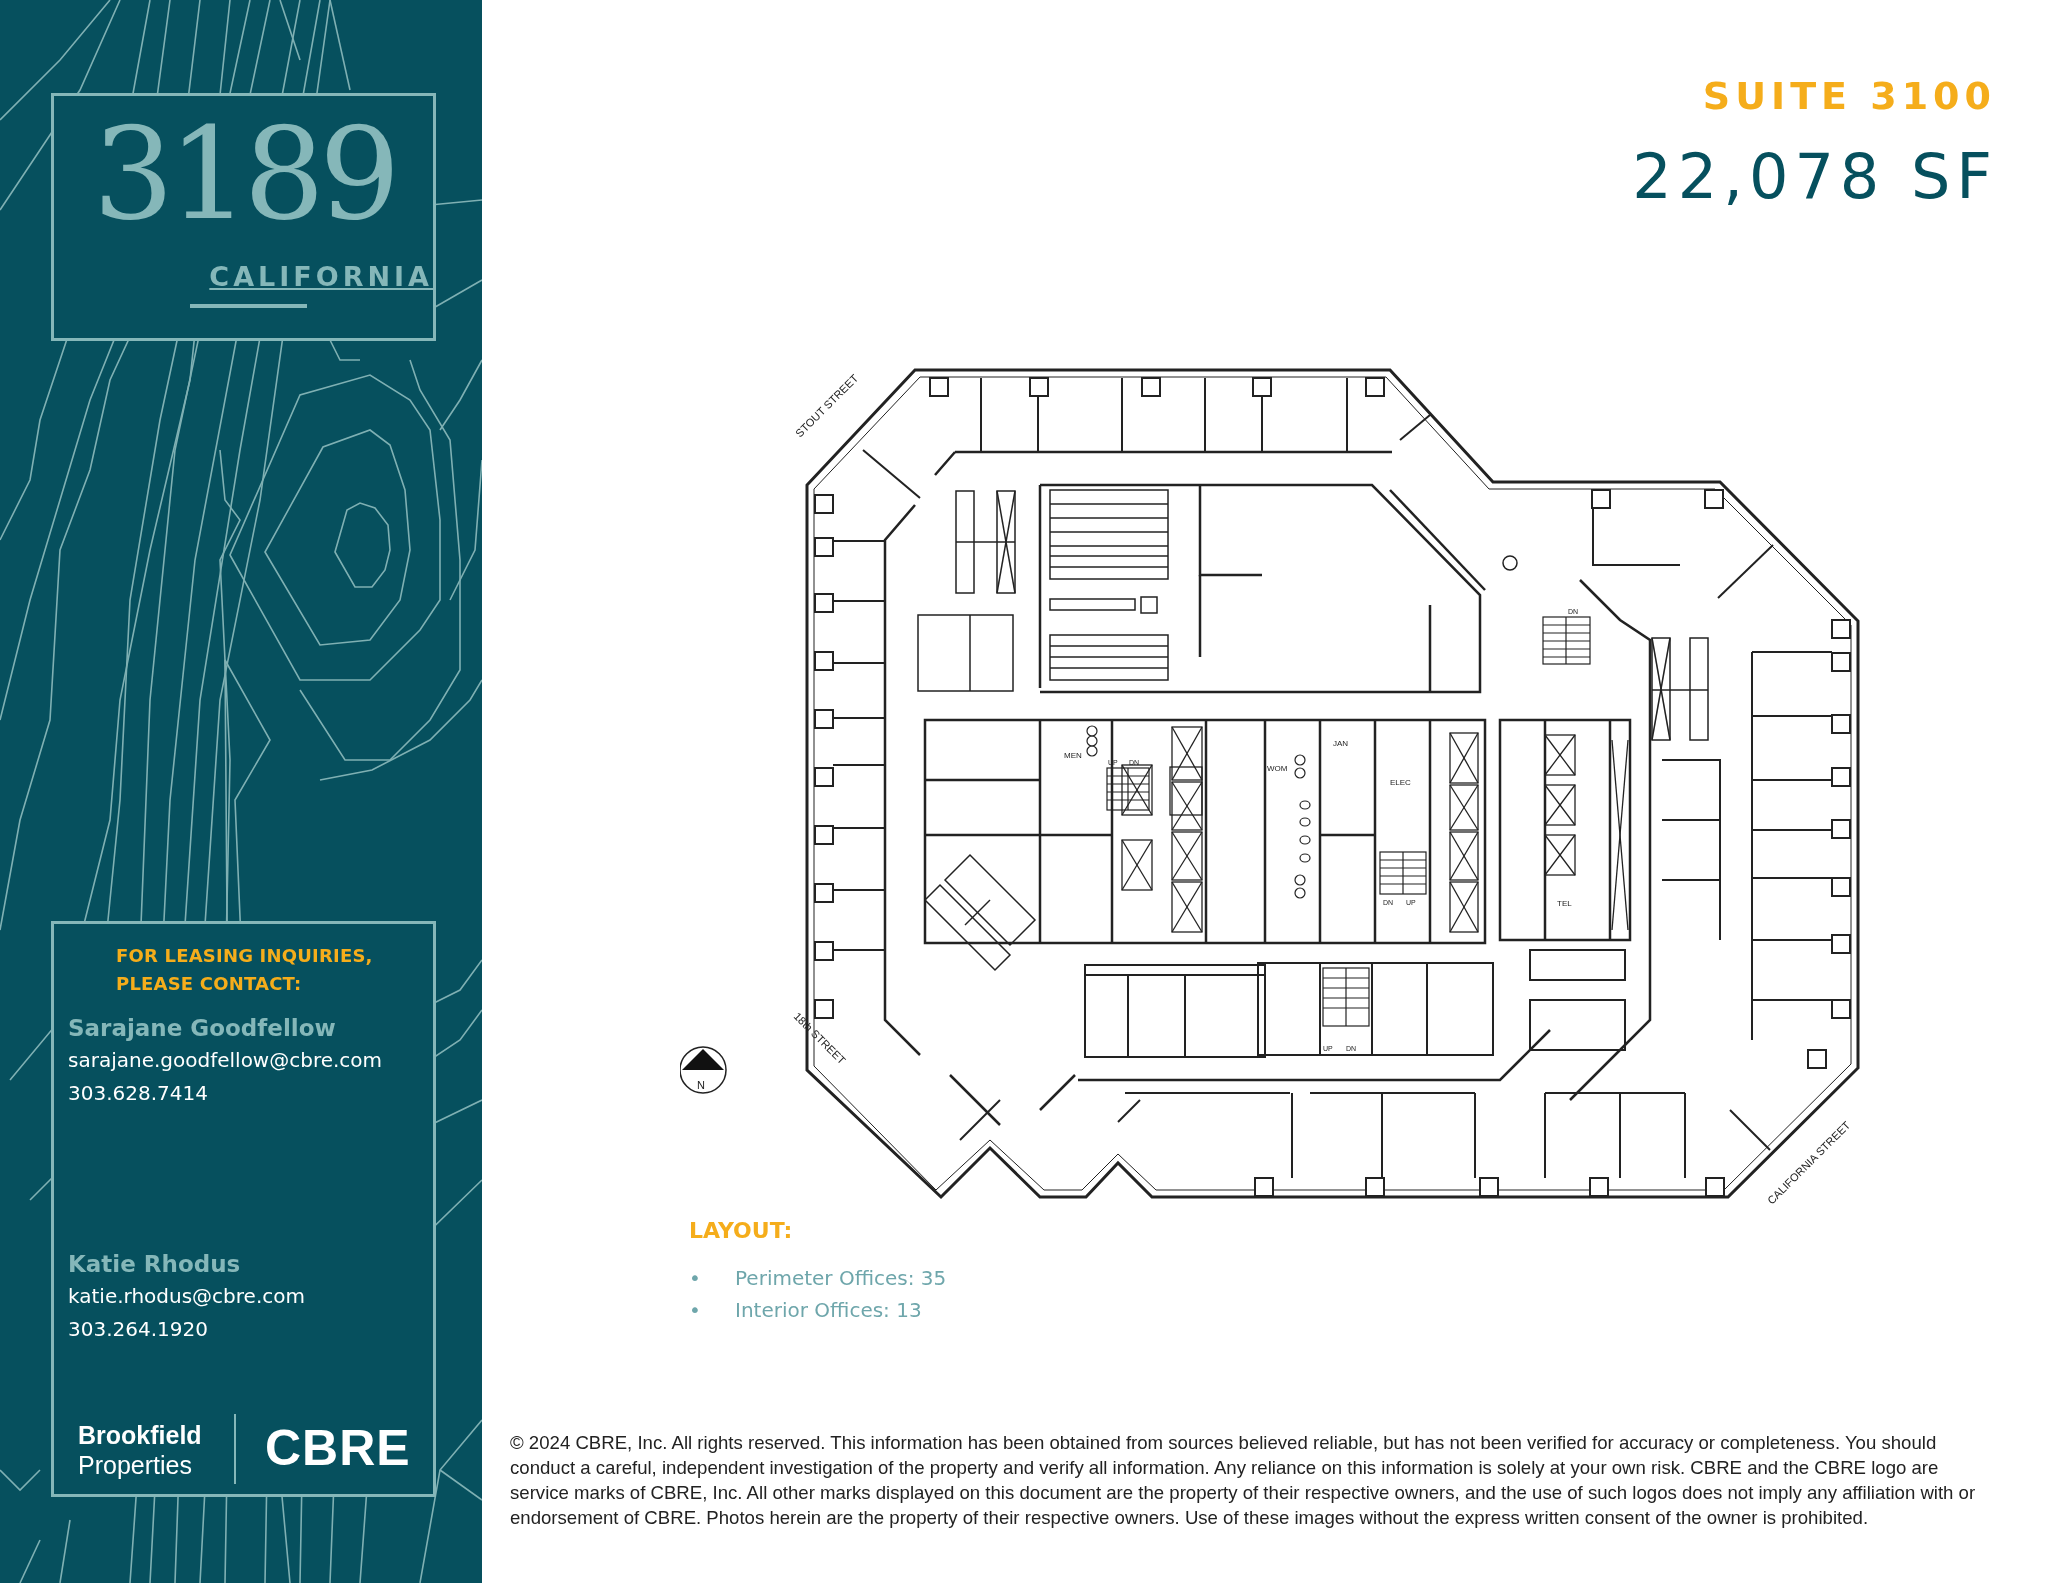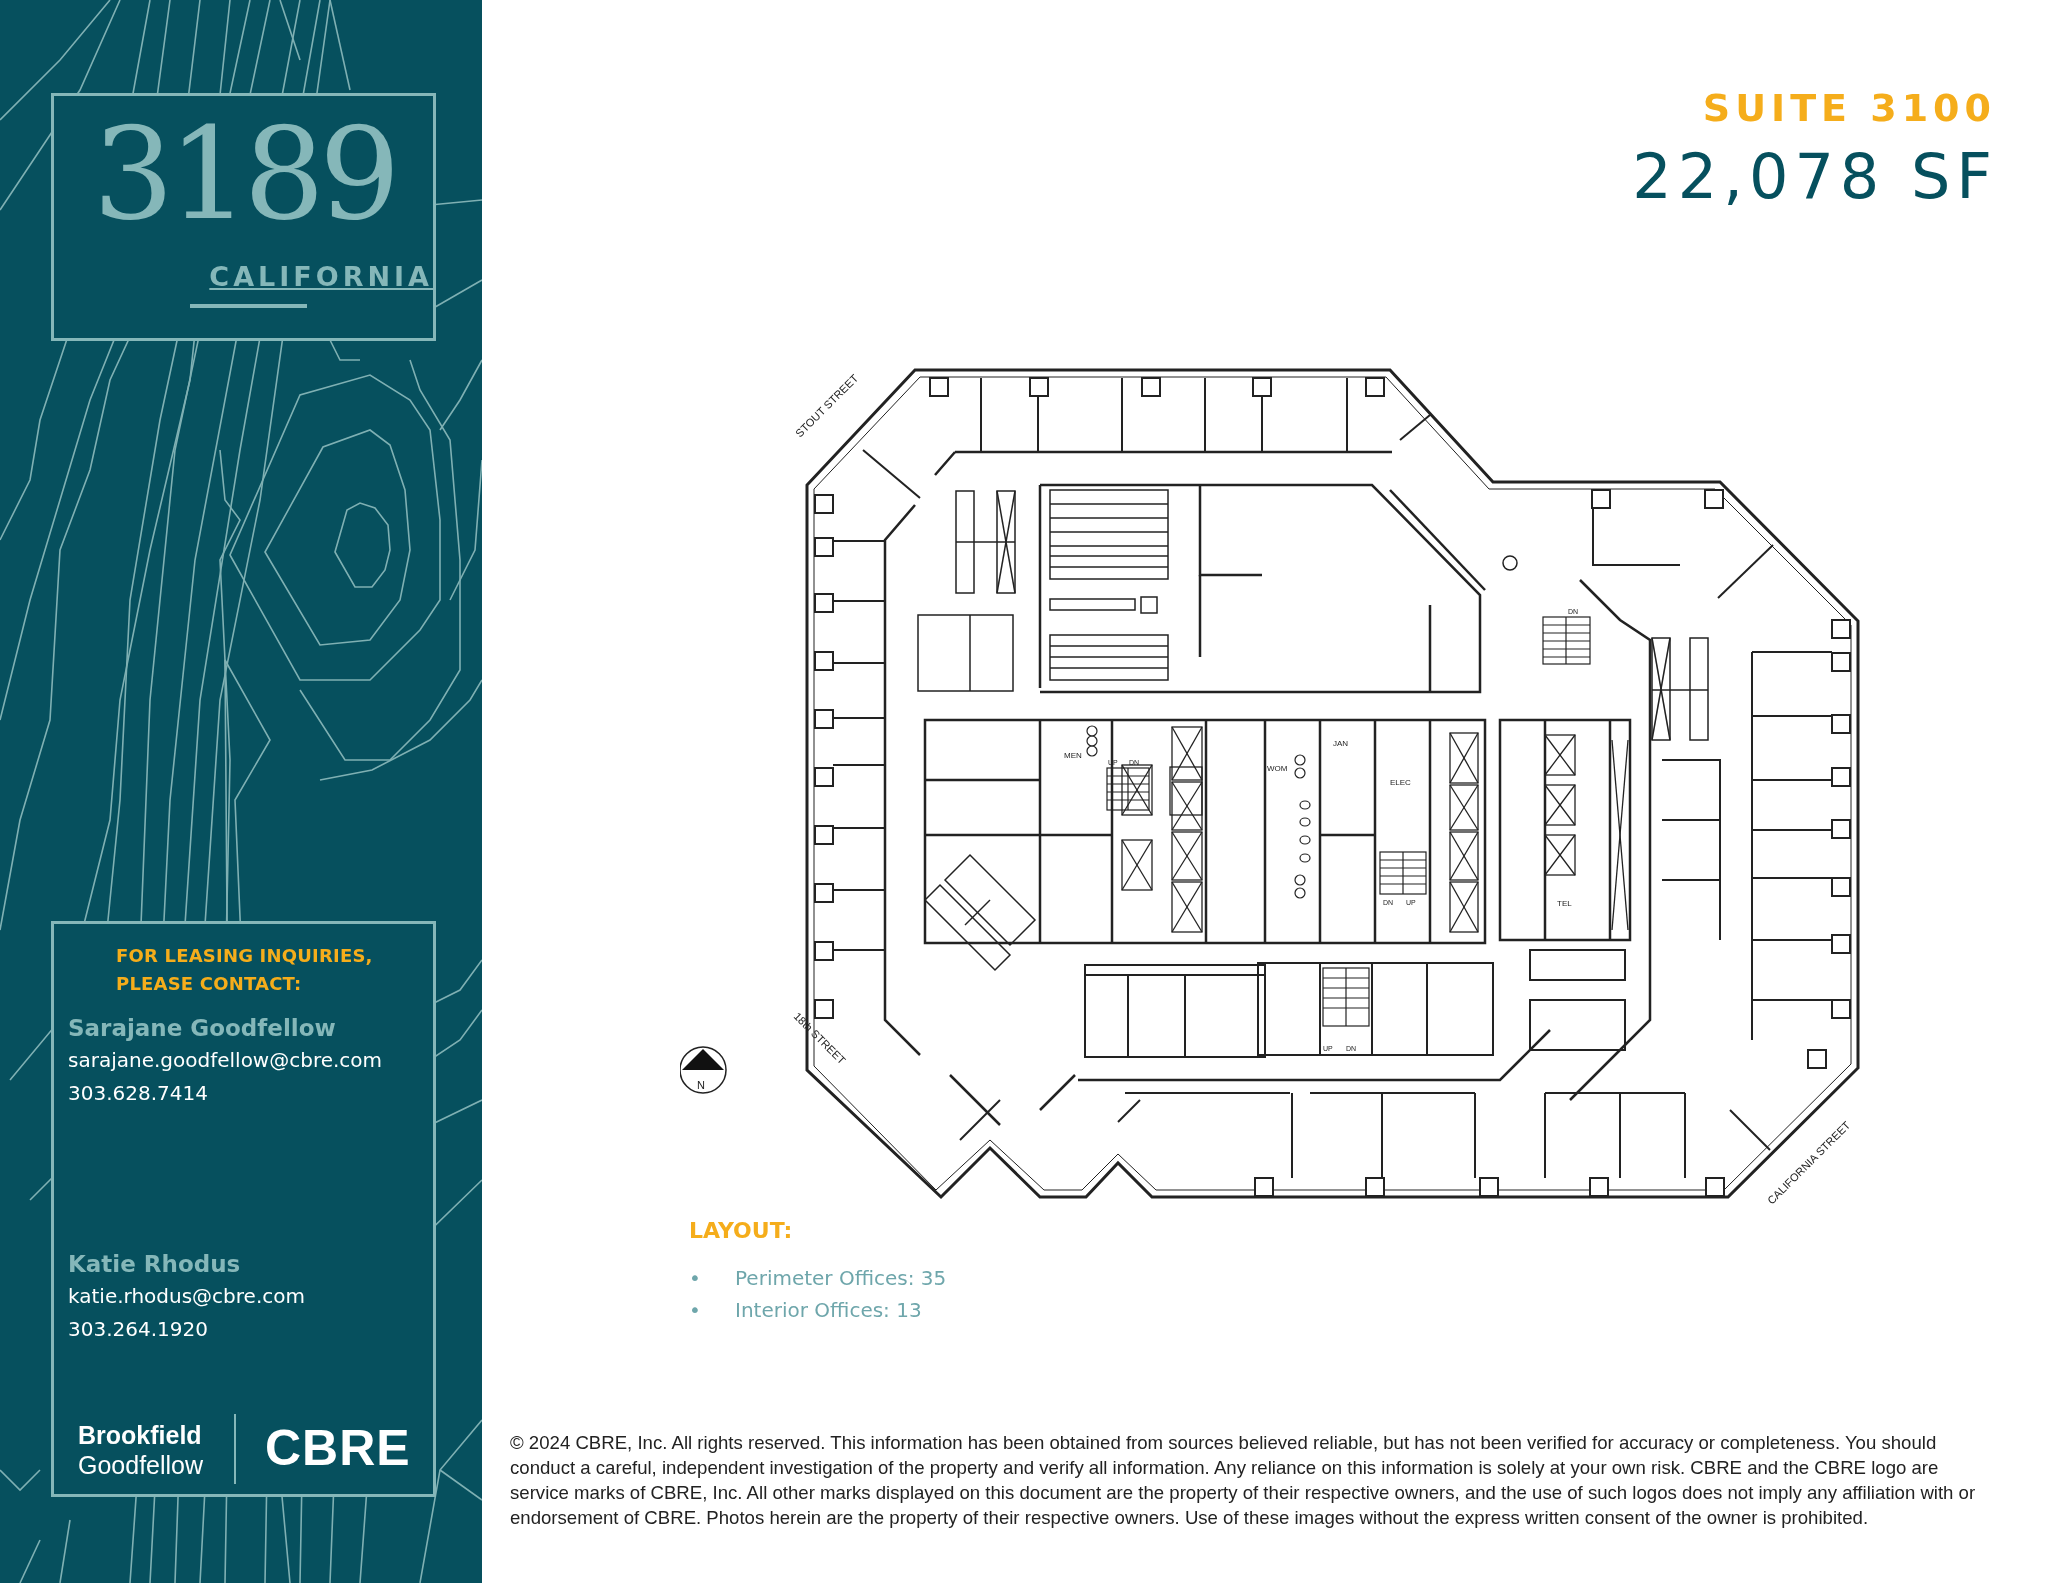--- a/index.html
+++ b/index.html
@@ -16,21 +16,21 @@
   .contact { position:absolute; left:14px; }
   .contact .name { color:#85b7b9; font-weight:bold; font-size:23px; line-height:32px; }
   .contact .email, .contact .phone { color:#ffffff; font-size:20px; line-height:33px; }
   .logos { position:absolute; left:0; top:482px; width:100%; height:88px;padding-left:32px; }
   .brook { position:absolute; left:24px; top:14px; color:#fff; font-family:"Liberation Sans", sans-serif; line-height:30px; }
   .brook .b1 { font-weight:bold; font-size:25px; display:block; }
   .brook .b2 { font-size:25px; display:block; }
   .logo-divider { position:absolute; left:180px; top:8px; width:2px; height:70px; background:#85b7b9; }
   .cbre { position:absolute; left:211px; top:12px; color:#fff; font-family:"Liberation Sans", sans-serif; font-weight:bold; font-size:50px; letter-spacing:1px; line-height:60px; }
 
-  .suite { position:absolute; right:52px; top:86px; color:#f5ad1b; font-family:"DejaVu Sans", sans-serif; font-weight:bold; font-size:38px; letter-spacing:5px; text-align:right;margin-left:36px; }
+  .suite { position:absolute; right:52px; top:74px; color:#f5ad1b; font-family:"DejaVu Sans", sans-serif; font-weight:bold; font-size:38px; letter-spacing:5px; text-align:right;margin-left:36px; }
   .area { position:absolute; right:50px; top:140px; color:#06505e; font-family:"DejaVu Sans", sans-serif; font-size:62px; letter-spacing:6px; text-align:right;margin-left:41px; }
 
   .floorplan { position:absolute; left:680px; top:360px; width:1200px; height:880px; }
 
   .layout-title { position:absolute; left:689px; top:1218px; color:#f5ad1b; font-weight:bold; font-size:22px; font-family:"DejaVu Sans", sans-serif; }
   .layout-list { position:absolute; left:689px; top:1262px; margin:0; padding:0; list-style:none; }
   .layout-list li { color:#6ea6ab; font-size:20px; line-height:32px; position:relative; padding-left:46px; }
   .layout-list li .bullet { position:absolute; left:0; top:0; }
 
   .disclaimer { position:absolute; left:510px; top:1430px; width:1490px; color:#222; font-family:"Liberation Sans", sans-serif; font-size:18.6px; line-height:25px; }
@@ -95,21 +95,21 @@
     </div>
     <div class="contact" style="top:324px;">
       <div class="name">Katie Rhodus</div>
       <div class="email">katie.rhodus@cbre.com</div>
       <div class="phone">303.264.1920</div>
     </div>
 
     <div class="logos">
       <div class="brook">
         <span class="b1">Brookfield</span>
-        <span class="b2">Goodfellow</span>
+        <span class="b2">Properties</span>
       </div>
       <div class="logo-divider"></div>
       <div class="cbre">CBRE</div>
     </div>
   </div>
 </div>
 
 <div class="suite">SUITE 3100</div>
 <div class="area">22,078 SF</div>
 

